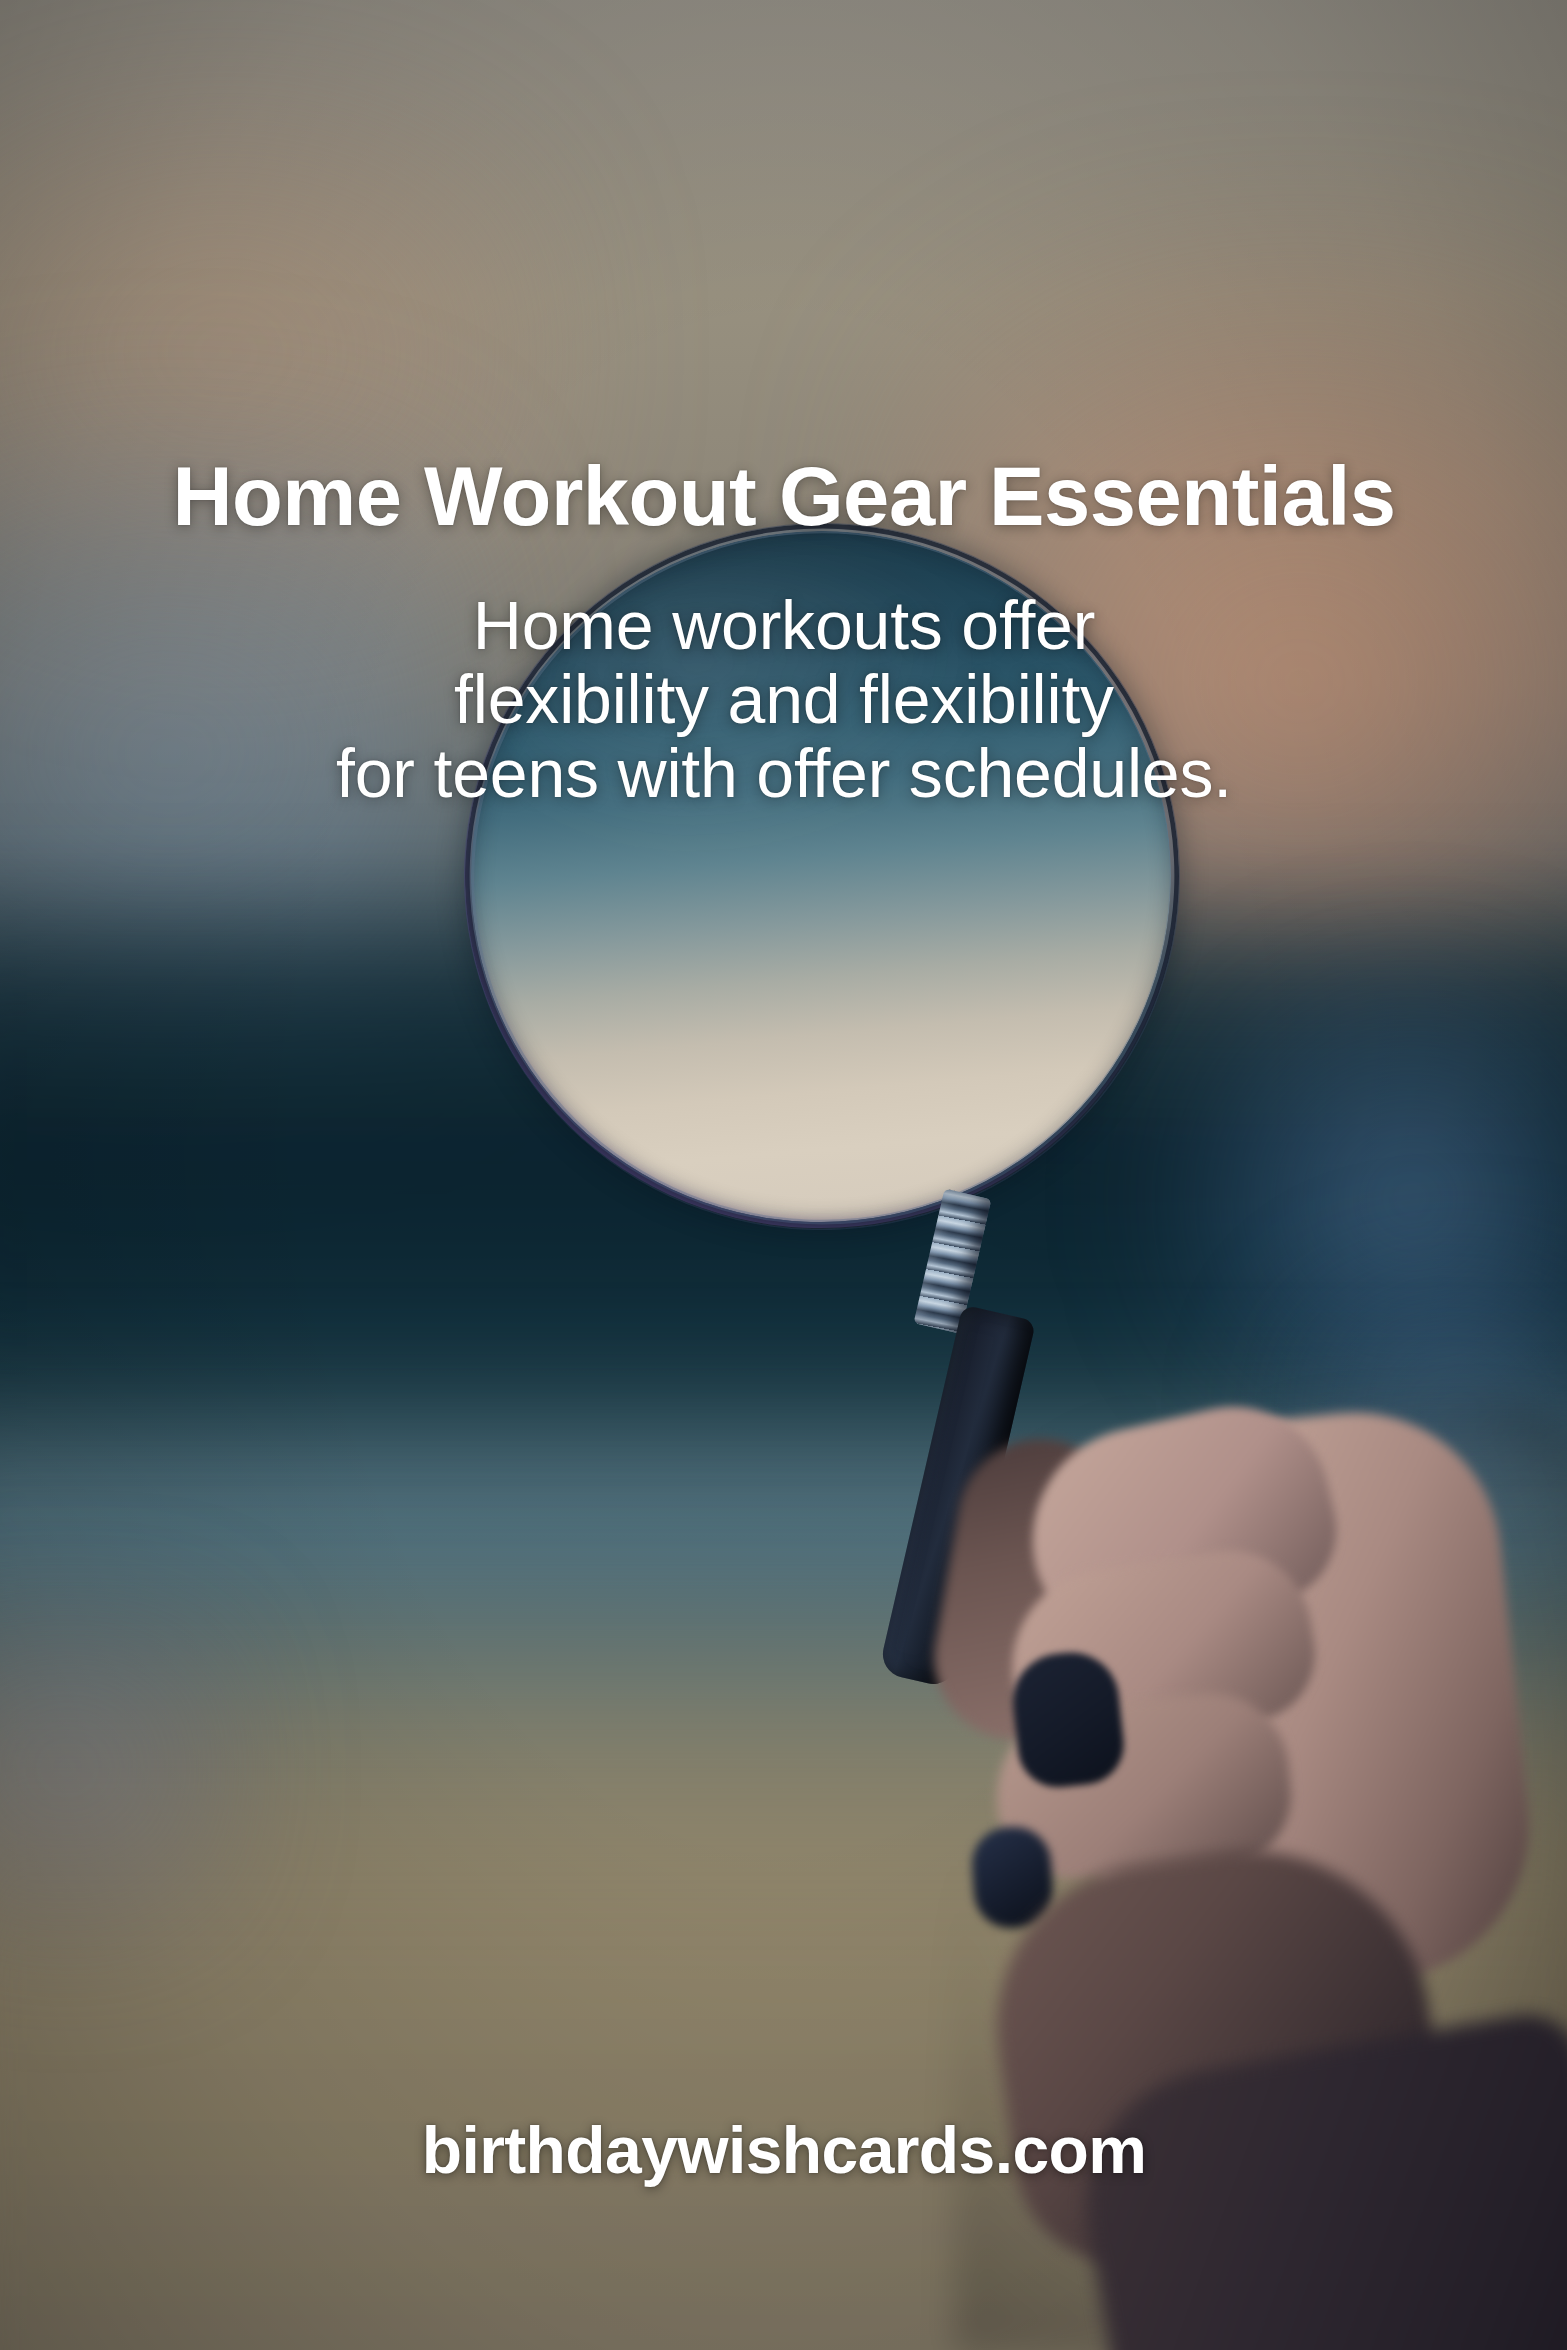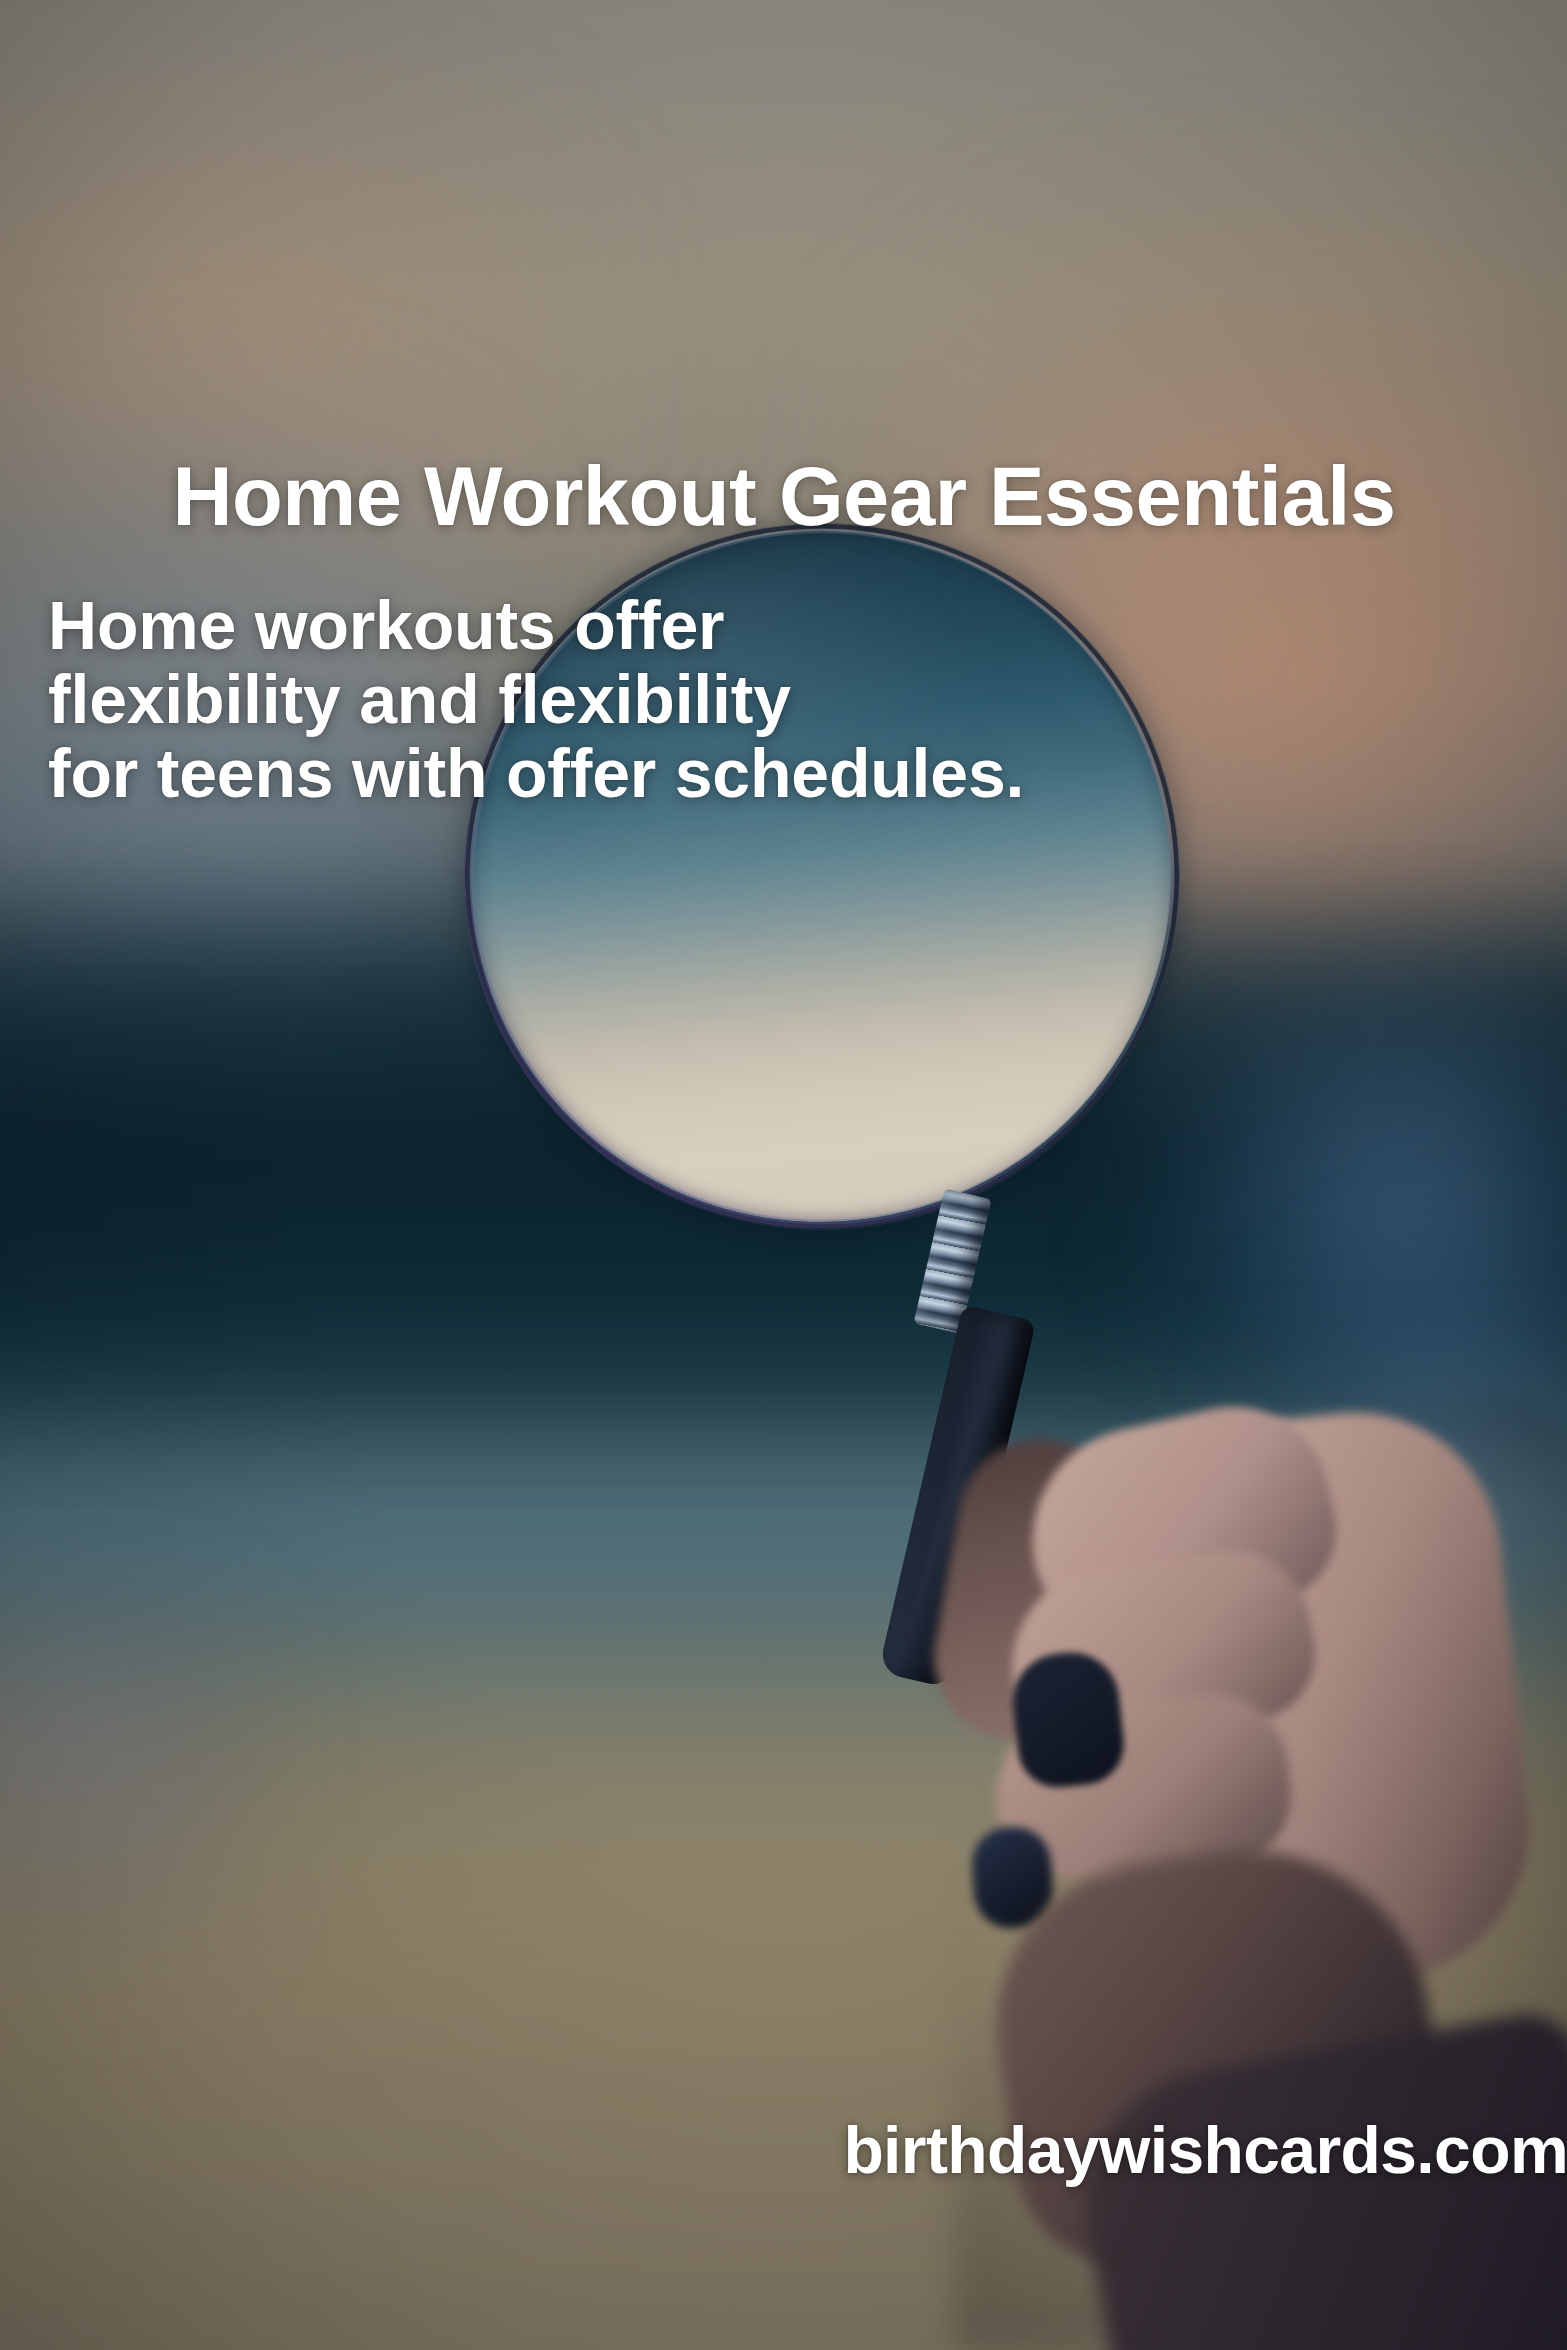--- a/index.html
+++ b/index.html
@@ -439,36 +439,37 @@
     transform: scaleX(0.99);
     text-shadow: 0 1.8px 13px rgba(0,0,0,0.32), 0 0 2.8px rgba(0,0,0,0.22);
     padding: 0 31px;
     white-space: nowrap;
   }
 
   .subtitle {
     position: absolute;
     left: 0; right: 0;
     top: 588px;
+    text-align: center;
     color: #ffffff;
     font-family: "Liberation Sans", sans-serif;
-    font-weight: 700;
+    font-weight: 400;
     font-size: 68px;
     line-height: 1.09;
     letter-spacing: -0.2px;
     text-shadow: 0 1.8px 13px rgba(0,0,0,0.36), 0 0 2.8px rgba(0,0,0,0.25);
     padding: 0 48px;
   }
   .subtitle .sub-line { display: block; }
 
   .footer-url {
     position: absolute;
     left: 0; right: 0;
     top: 2117px;
-    text-align: right;
+    text-align: center;
     color: #ffffff;
     font-family: "Liberation Sans", sans-serif;
     font-weight: 700;
     font-size: 66px;
     line-height: 1;
     letter-spacing: -0.6px;
     text-shadow: 0 1.8px 11px rgba(0,0,0,0.40), 0 0 2.8px rgba(0,0,0,0.30);
   }
 </style>
 </head>

